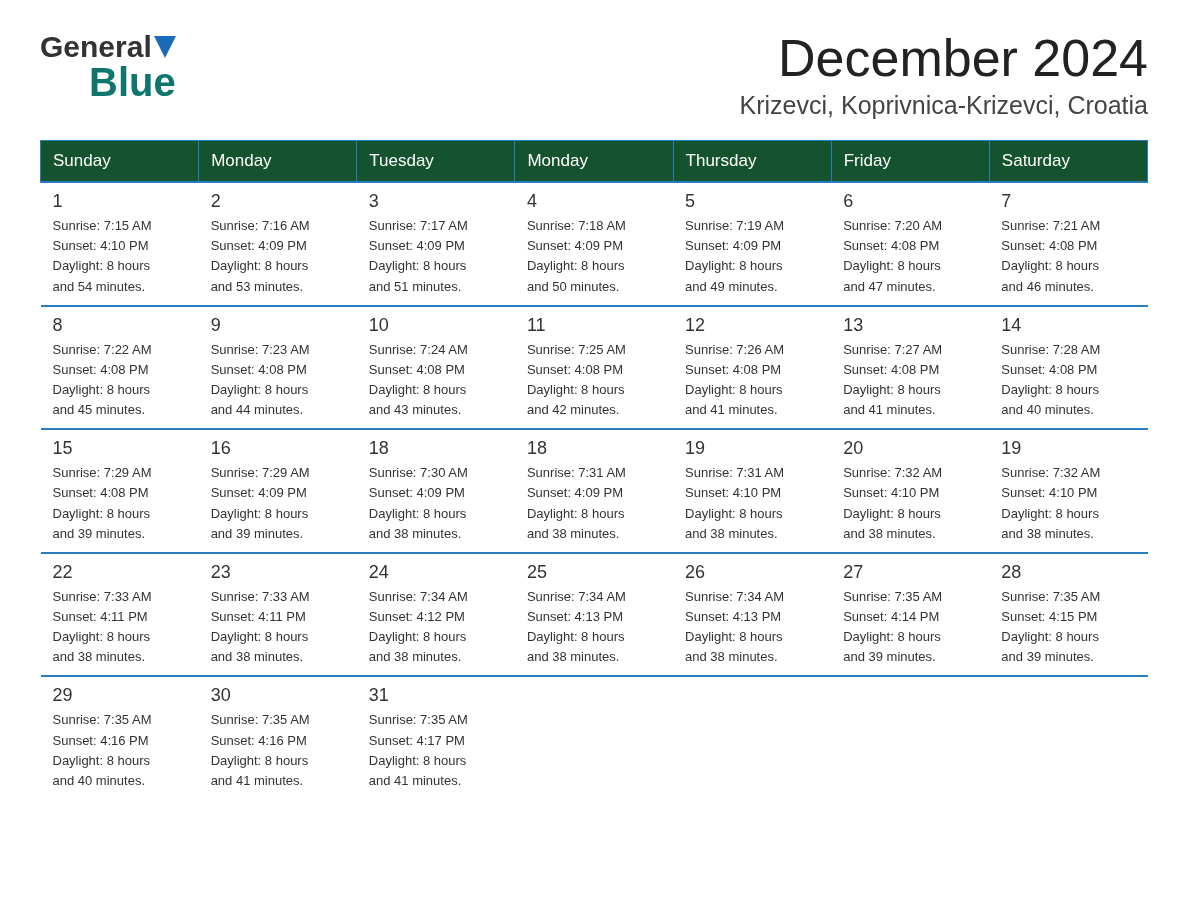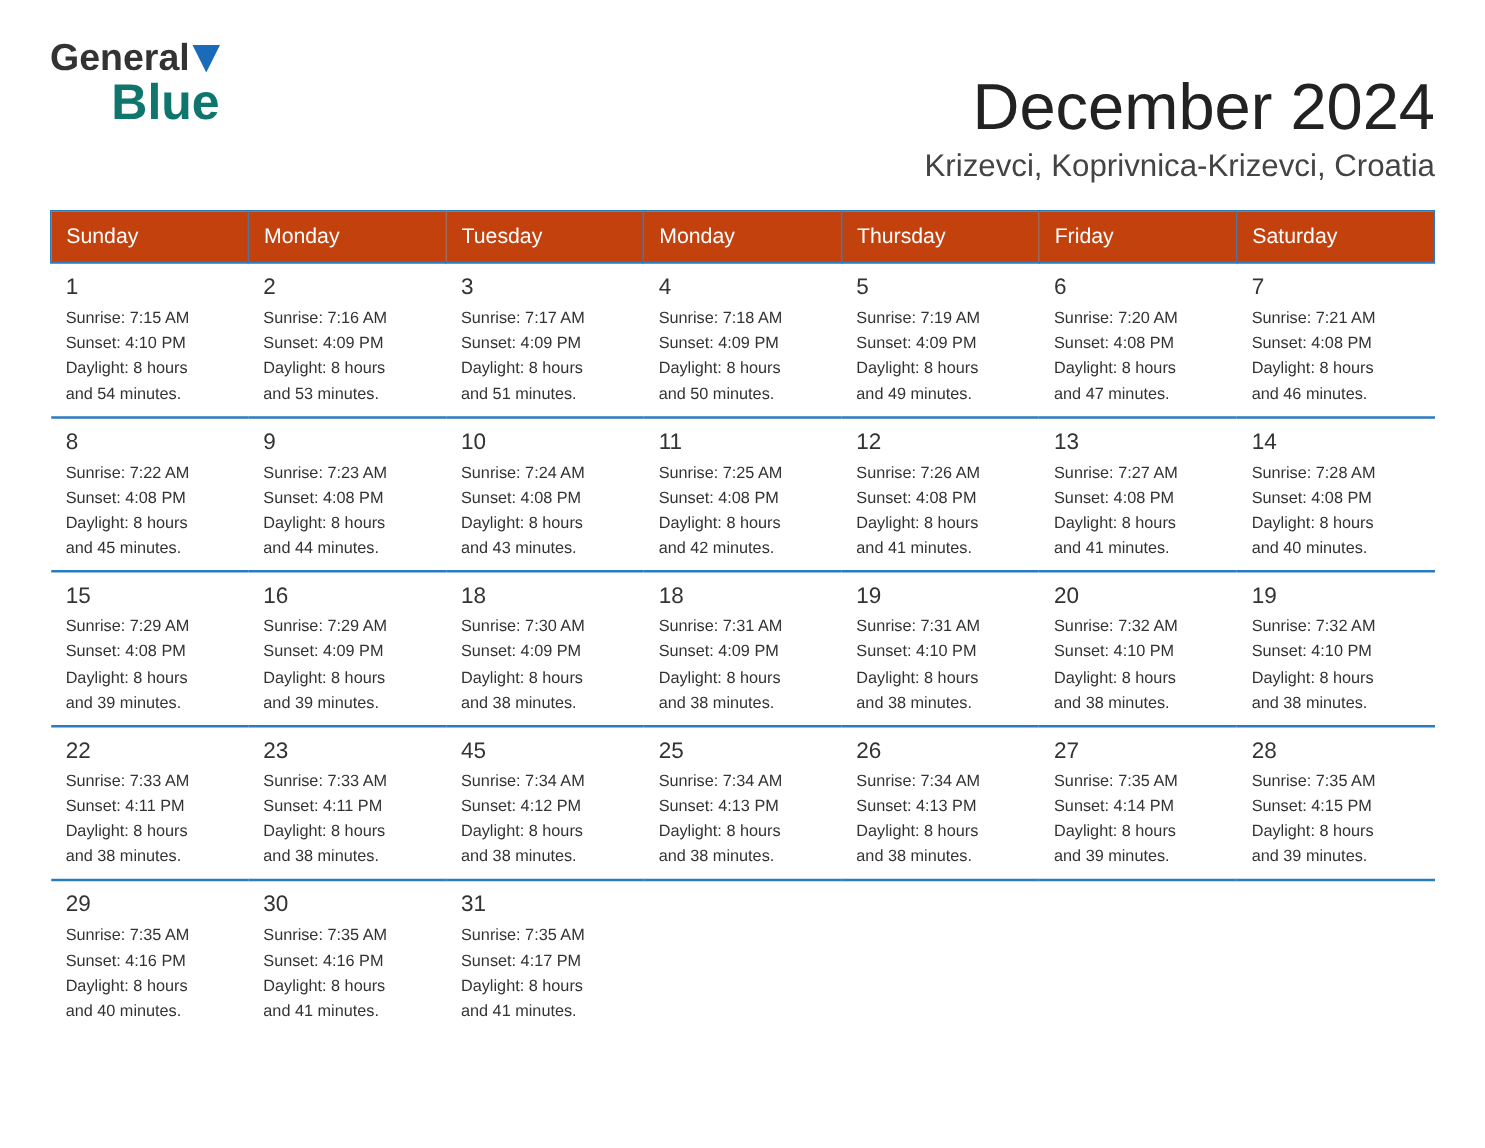--- a/index.html
+++ b/index.html
@@ -22,33 +22,32 @@
       align-items: flex-end;
     }
     .title-section {
       text-align: right;
     }
     .month-title {
       font-size: 52px;
       font-weight: normal;
       color: #222;
       line-height: 1.1;
-      margin-top: 28px;
     }
     .location {
       font-size: 25px;
       color: #444;
       margin-top: 4px;
     }
     table {
       width: 100%;
       border-collapse: collapse;
     }
     thead tr {
-      background-color: #c2410c;
+      background-color: #14532d;
     }
     thead th {
       color: #fff;
       font-size: 17px;
       font-weight: normal;
       padding: 10px 12px;
       text-align: left;
       border: 1px solid #2b7bbf;
     }
     tbody tr {
@@ -203,21 +202,21 @@
       <tr>
         <td>
           <span class="day-num">22</span>
           <div class="day-info">Sunrise: 7:33 AM<br>Sunset: 4:11 PM<br>Daylight: 8 hours<br>and 38 minutes.</div>
         </td>
         <td>
           <span class="day-num">23</span>
           <div class="day-info">Sunrise: 7:33 AM<br>Sunset: 4:11 PM<br>Daylight: 8 hours<br>and 38 minutes.</div>
         </td>
         <td>
-          <span class="day-num">45</span>
+          <span class="day-num">24</span>
           <div class="day-info">Sunrise: 7:34 AM<br>Sunset: 4:12 PM<br>Daylight: 8 hours<br>and 38 minutes.</div>
         </td>
         <td>
           <span class="day-num">25</span>
           <div class="day-info">Sunrise: 7:34 AM<br>Sunset: 4:13 PM<br>Daylight: 8 hours<br>and 38 minutes.</div>
         </td>
         <td>
           <span class="day-num">26</span>
           <div class="day-info">Sunrise: 7:34 AM<br>Sunset: 4:13 PM<br>Daylight: 8 hours<br>and 38 minutes.</div>
         </td>

